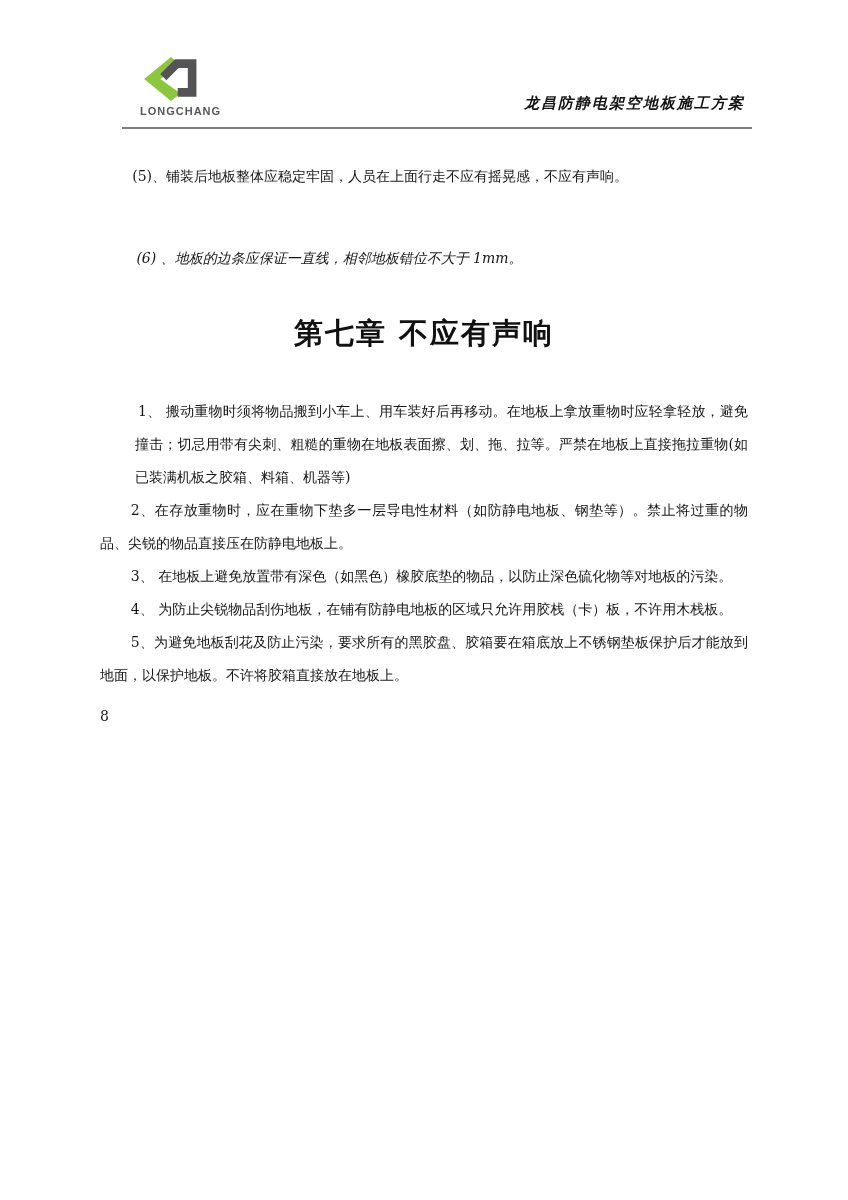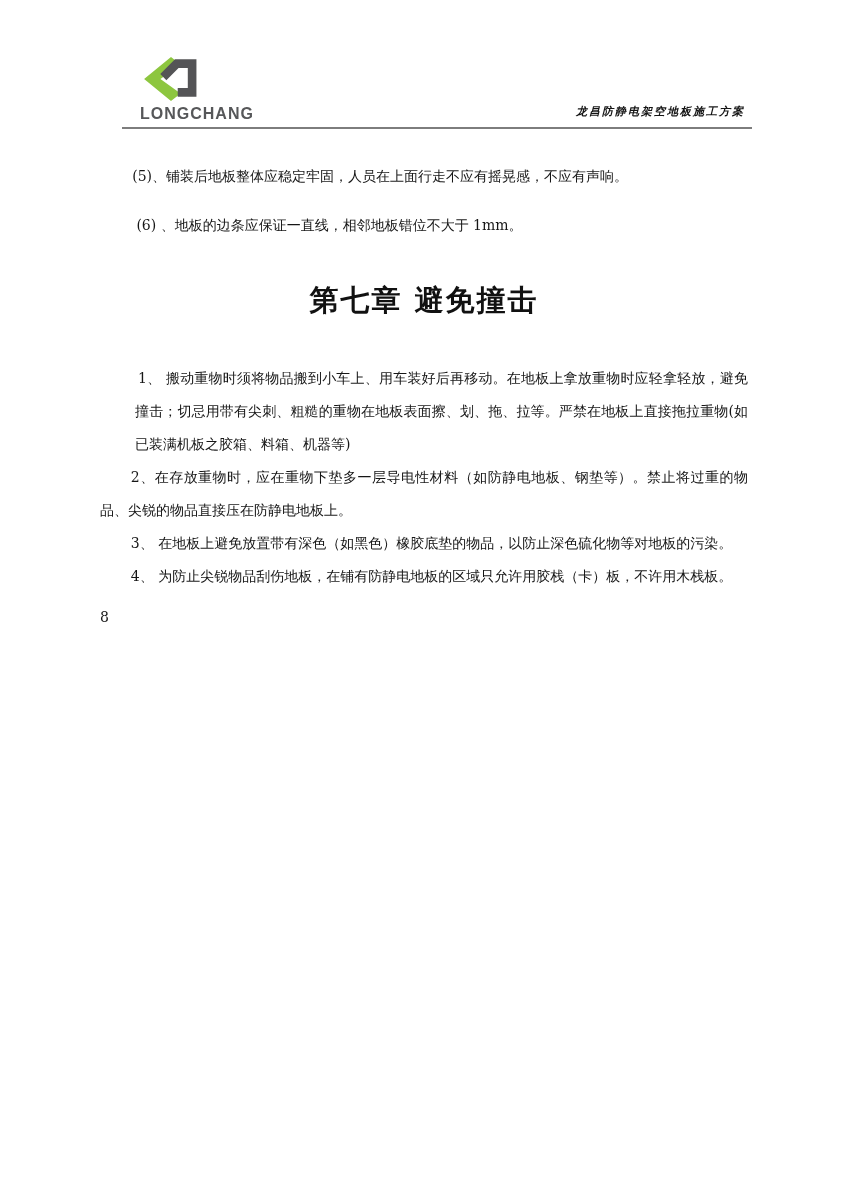--- a/index.html
+++ b/index.html
@@ -22,29 +22,29 @@
     display: flex;
     justify-content: space-between;
     align-items: flex-end;
   }
   .logo-block { display: flex; flex-direction: column; align-items: flex-start; }
   .logo-mark { width: 62px; height: 48px; }
   .logo-wordmark {
     margin-top: 2px;
     font-family: "Liberation Sans", sans-serif;
     font-weight: bold;
-    font-size: 16px;
+    font-size: 11px;
     letter-spacing: 1px;
     color: #565759;
   }
   .doc-title {
     font-family: "Liberation Serif", serif;
     font-weight: bold;
     font-style: italic;
-    font-size: 11px;
+    font-size: 15px;
     letter-spacing: 2px;
     color: #141414;
     padding-bottom: 4px;
   }
   .header-rule {
     position: absolute;
     top: 127px;
     left: 122px;
     width: 630px;
     border-top: 2px solid #7d7d7d;
@@ -56,21 +56,21 @@
     left: 100px;
     width: 648px;
   }
   .content p {
     font-size: 14px;
     line-height: 33px;
     text-align: justify;
     color: #161616;
   }
   .intro-1 { margin-top: 10px; text-indent: 2.3em; }
-  .intro-2 { margin-top: 16px; text-indent: 2.6em; }
+  .intro-2 { margin-top: 49px; text-indent: 2.6em; font-style: italic; }
   .chapter-heading {
     margin-top: 38px;
     font-size: 29px;
     line-height: 40px;
     font-weight: bold;
     text-align: center;
     letter-spacing: 2px;
     color: #111111;
   }
   .para-1 { margin-top: 42px; margin-left: 35px; text-indent: 3px; }
@@ -98,23 +98,24 @@
     </div>
     <div class="doc-title">龙昌防静电架空地板施工方案</div>
   </div>
 
   <div class="header-rule"></div>
 
   <div class="content">
     <p class="intro-1">(5)、铺装后地板整体应稳定牢固，人员在上面行走不应有摇晃感，不应有声响。</p>
     <p class="intro-2">(6) 、地板的边条应保证一直线，相邻地板错位不大于 1mm。</p>
 
-    <h1 class="chapter-heading">第七章 避免撞击</h1>
+    <h1 class="chapter-heading">第七章 不应有声响</h1>
 
     <p class="para-1">1、 搬动重物时须将物品搬到小车上、用车装好后再移动。在地板上拿放重物时应轻拿轻放，避免撞击；切忌用带有尖刺、粗糙的重物在地板表面擦、划、拖、拉等。严禁在地板上直接拖拉重物(如已装满机板之胶箱、料箱、机器等)</p>
     <p class="para">2、在存放重物时，应在重物下垫多一层导电性材料（如防静电地板、钢垫等）。禁止将过重的物品、尖锐的物品直接压在防静电地板上。</p>
     <p class="para">3、 在地板上避免放置带有深色（如黑色）橡胶底垫的物品，以防止深色硫化物等对地板的污染。</p>
     <p class="para">4、 为防止尖锐物品刮伤地板，在铺有防静电地板的区域只允许用胶栈（卡）板，不许用木栈板。</p>
+    <p class="para">5、为避免地板刮花及防止污染，要求所有的黑胶盘、胶箱要在箱底放上不锈钢垫板保护后才能放到地面，以保护地板。不许将胶箱直接放在地板上。</p>
 
     <p class="page-number">8</p>
   </div>
 
 </div>
 
 </body></html>

